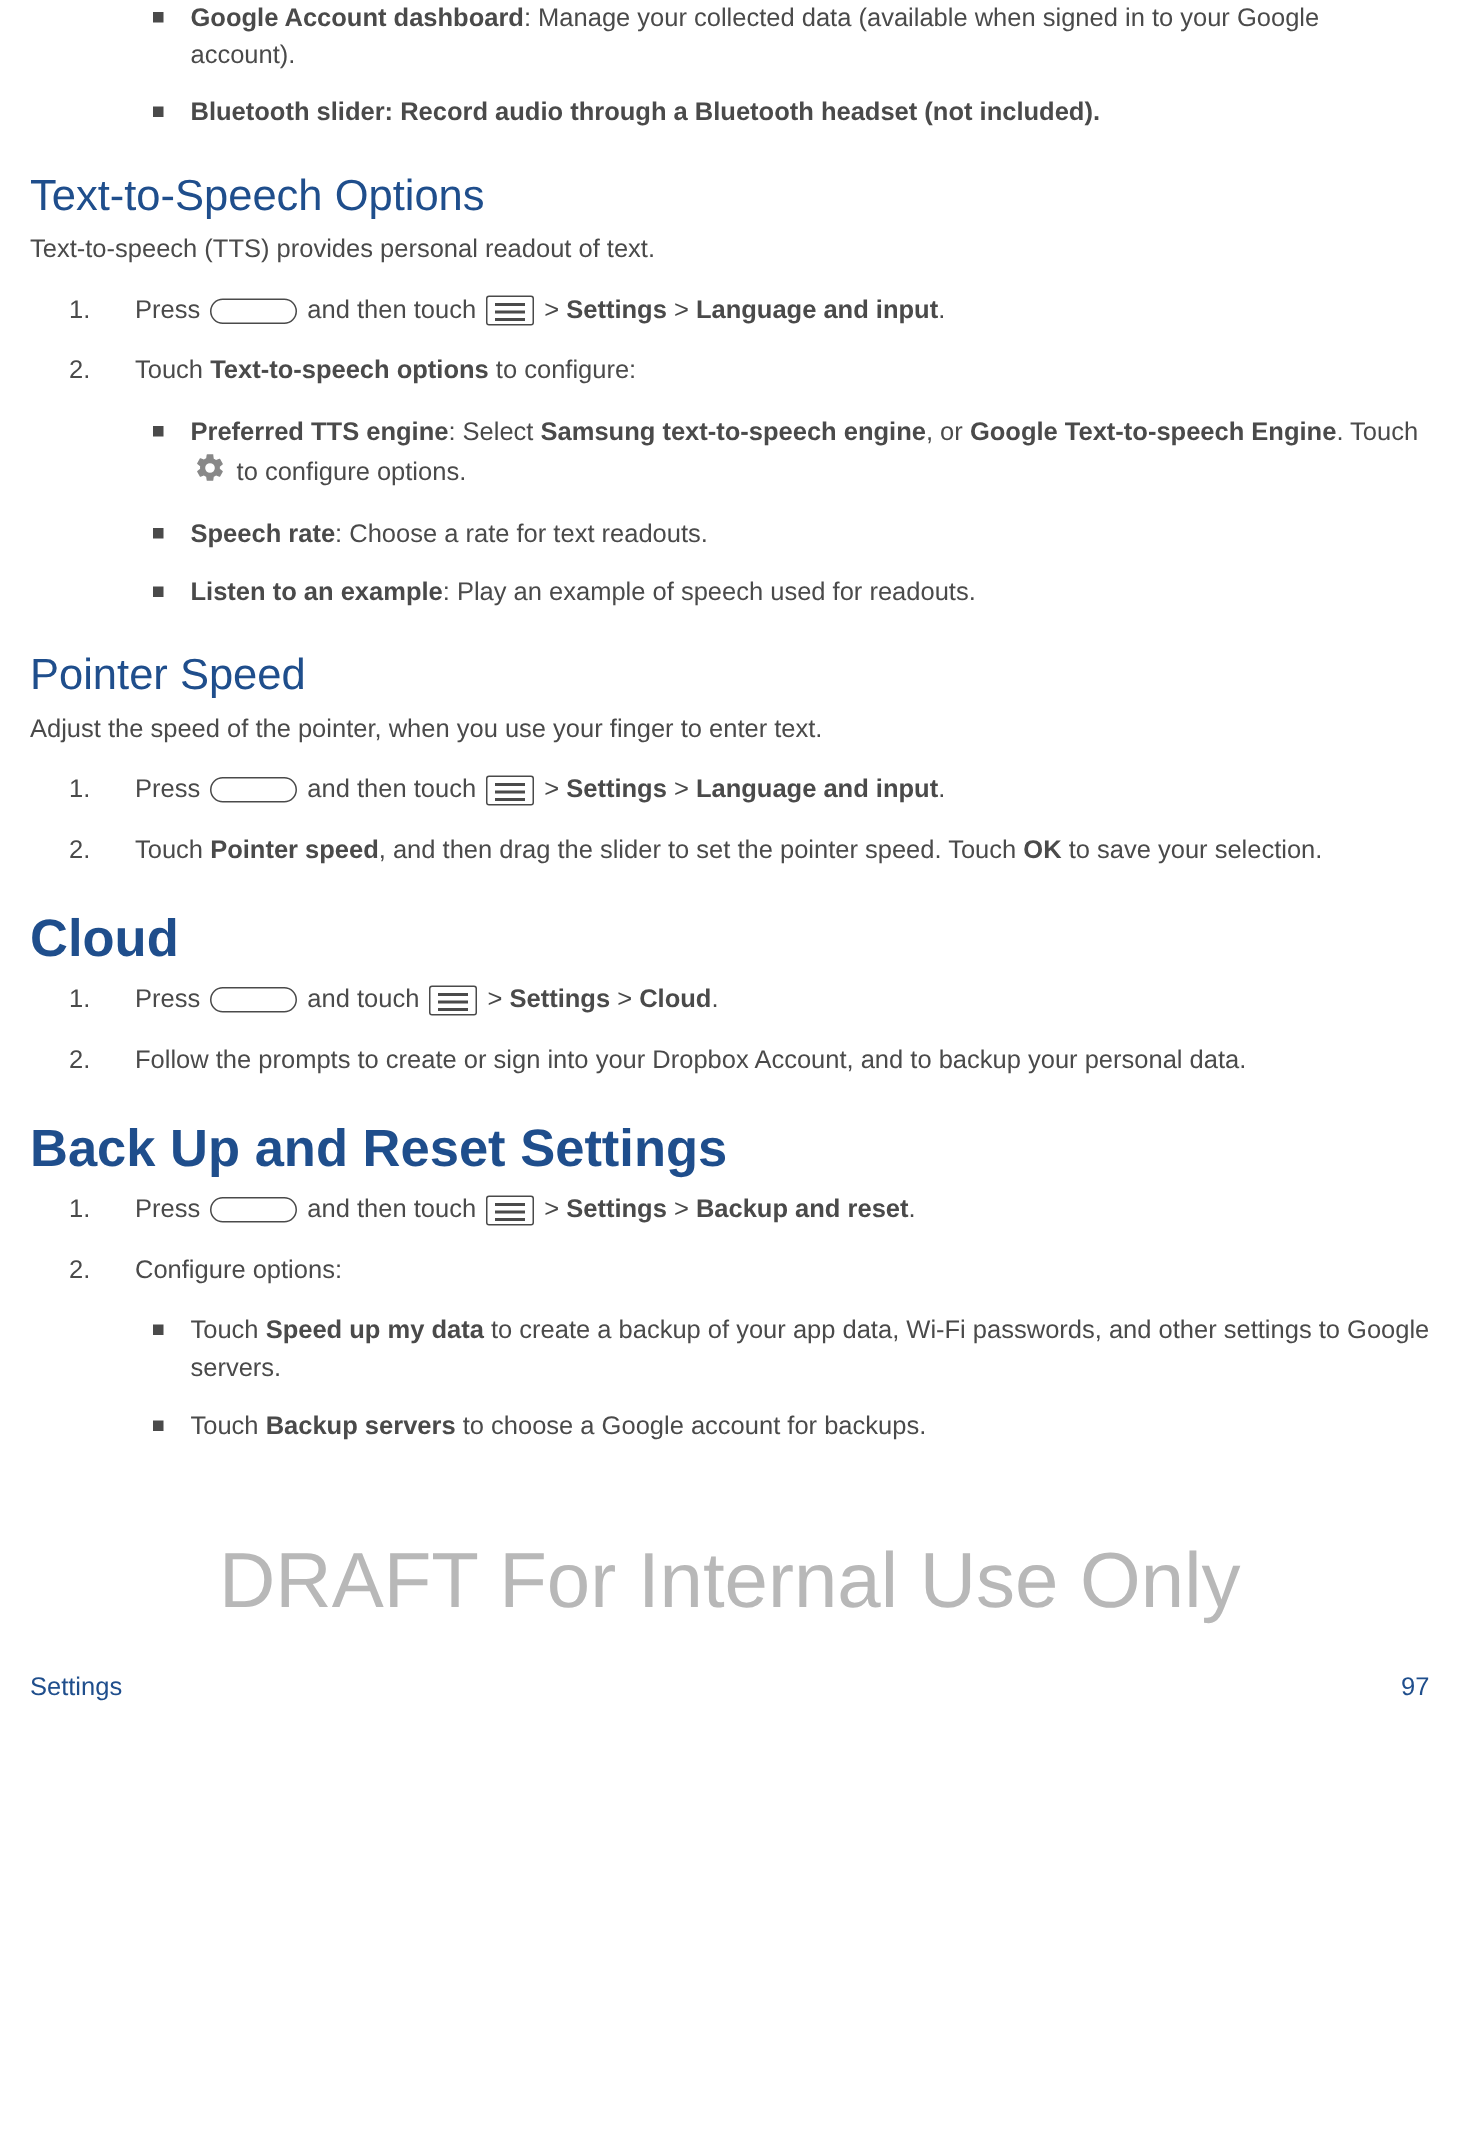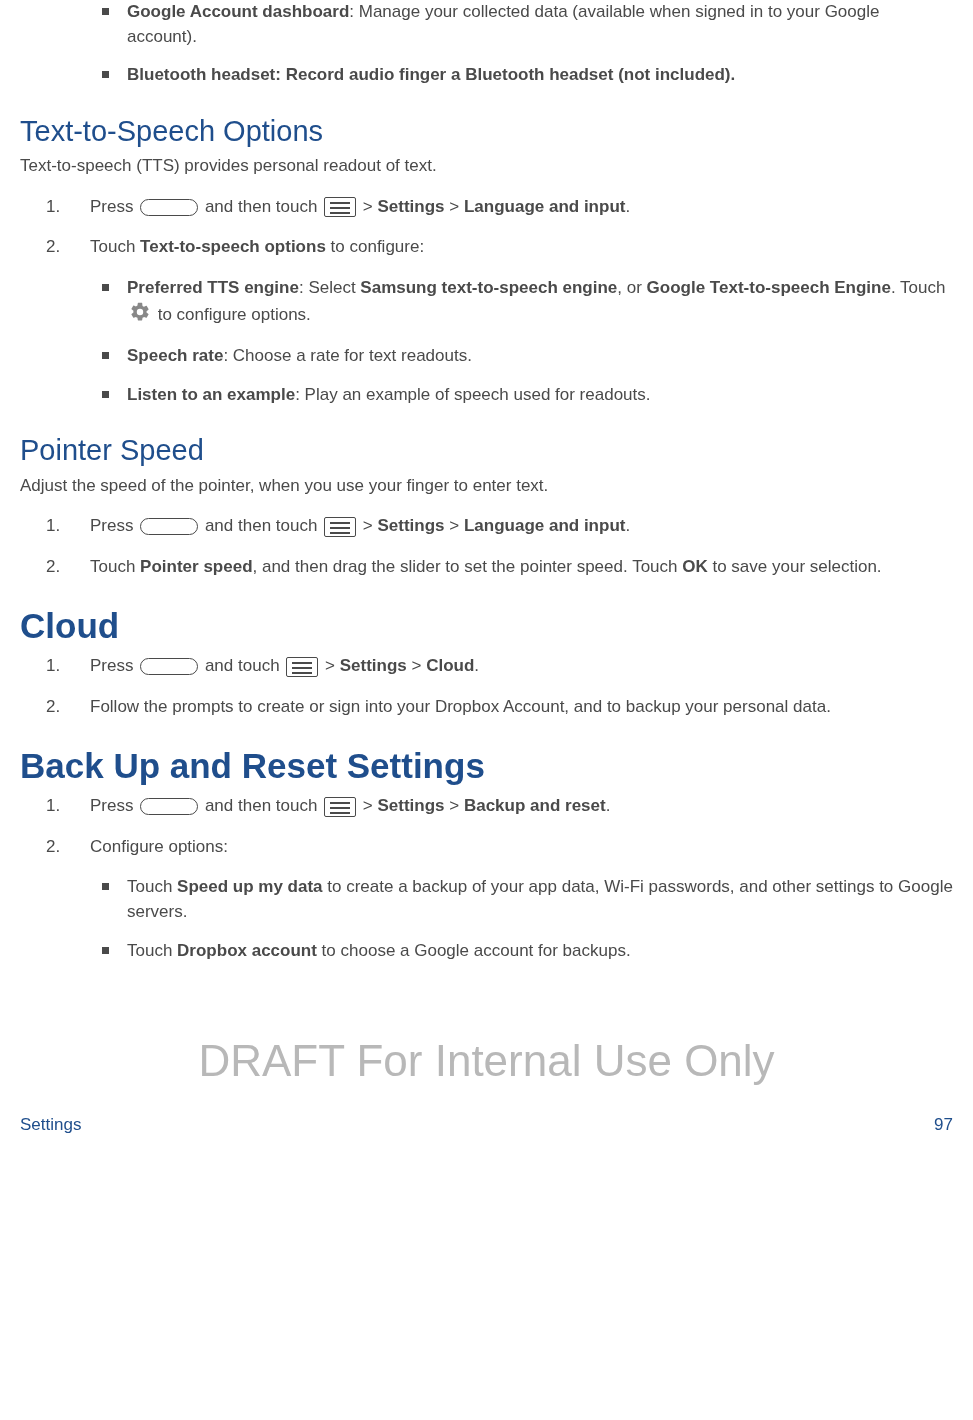--- a/index.html
+++ b/index.html
@@ -88,21 +88,21 @@
       display: inline-block;
       vertical-align: middle;
       margin: 0 2px;
     }
     .watermark {
       position: absolute;
       bottom: 55px;
       left: 0;
       right: 0;
       text-align: center;
-      font-size: 44px;
+      font-size: 52px;
       color: #b8b8b8;
       font-weight: normal;
       pointer-events: none;
     }
     .footer {
       position: absolute;
       bottom: 10px;
       left: 20px;
       right: 20px;
       display: flex;
@@ -115,21 +115,21 @@
 </head>
 <body>
 
 <ul class="bullet-list">
   <li class="bullet-item">
     <span class="bullet-marker"></span>
     <span class="bullet-content"><span class="bold">Google Account dashboard</span><span>: Manage your collected data (available when signed in to your Google account).</span></span>
   </li>
   <li class="bullet-item">
     <span class="bullet-marker"></span>
-    <span class="bullet-content"><span class="bold">Bluetooth headset: Record audio finger a Bluetooth headset (not included).</span><span></span></span>
+    <span class="bullet-content"><span class="bold">Bluetooth slider: Record audio through a Bluetooth headset (not included).</span><span></span></span>
   </li>
 </ul>
 
 <div class="section-block">
   <h2 class="h2">Text-to-Speech Options</h2>
   <p class="intro">Text-to-speech (TTS) provides personal readout of text.</p>
   <ol class="num-list">
     <li class="num-item">
       <span class="num-marker">1.</span>
       <span class="num-content"><span>Press </span><span class="icon-home-btn"></span><span> and then touch </span><span class="icon-menu"></span><span> &gt; </span><span class="bold">Settings</span><span> &gt; </span><span class="bold">Language and input</span><span>.</span></span>
@@ -198,21 +198,21 @@
       <span class="num-content">Configure options:</span>
     </li>
   </ol>
   <ul class="bullet-list">
     <li class="bullet-item nested">
       <span class="bullet-marker"></span>
       <span class="bullet-content"><span>Touch </span><span class="bold">Speed up my data</span><span> to create a backup of your app data, Wi-Fi passwords, and other settings to Google servers.</span></span>
     </li>
     <li class="bullet-item nested">
       <span class="bullet-marker"></span>
-      <span class="bullet-content"><span>Touch </span><span class="bold">Dropbox account</span><span> to choose a Google account for backups.</span></span>
+      <span class="bullet-content"><span>Touch </span><span class="bold">Backup servers</span><span> to choose a Google account for backups.</span></span>
     </li>
   </ul>
 </div>
 
 <div style="height:130px"></div>
 
 <div class="watermark">DRAFT For Internal Use Only</div>
 
 <div class="footer">
   <span>Settings</span>

